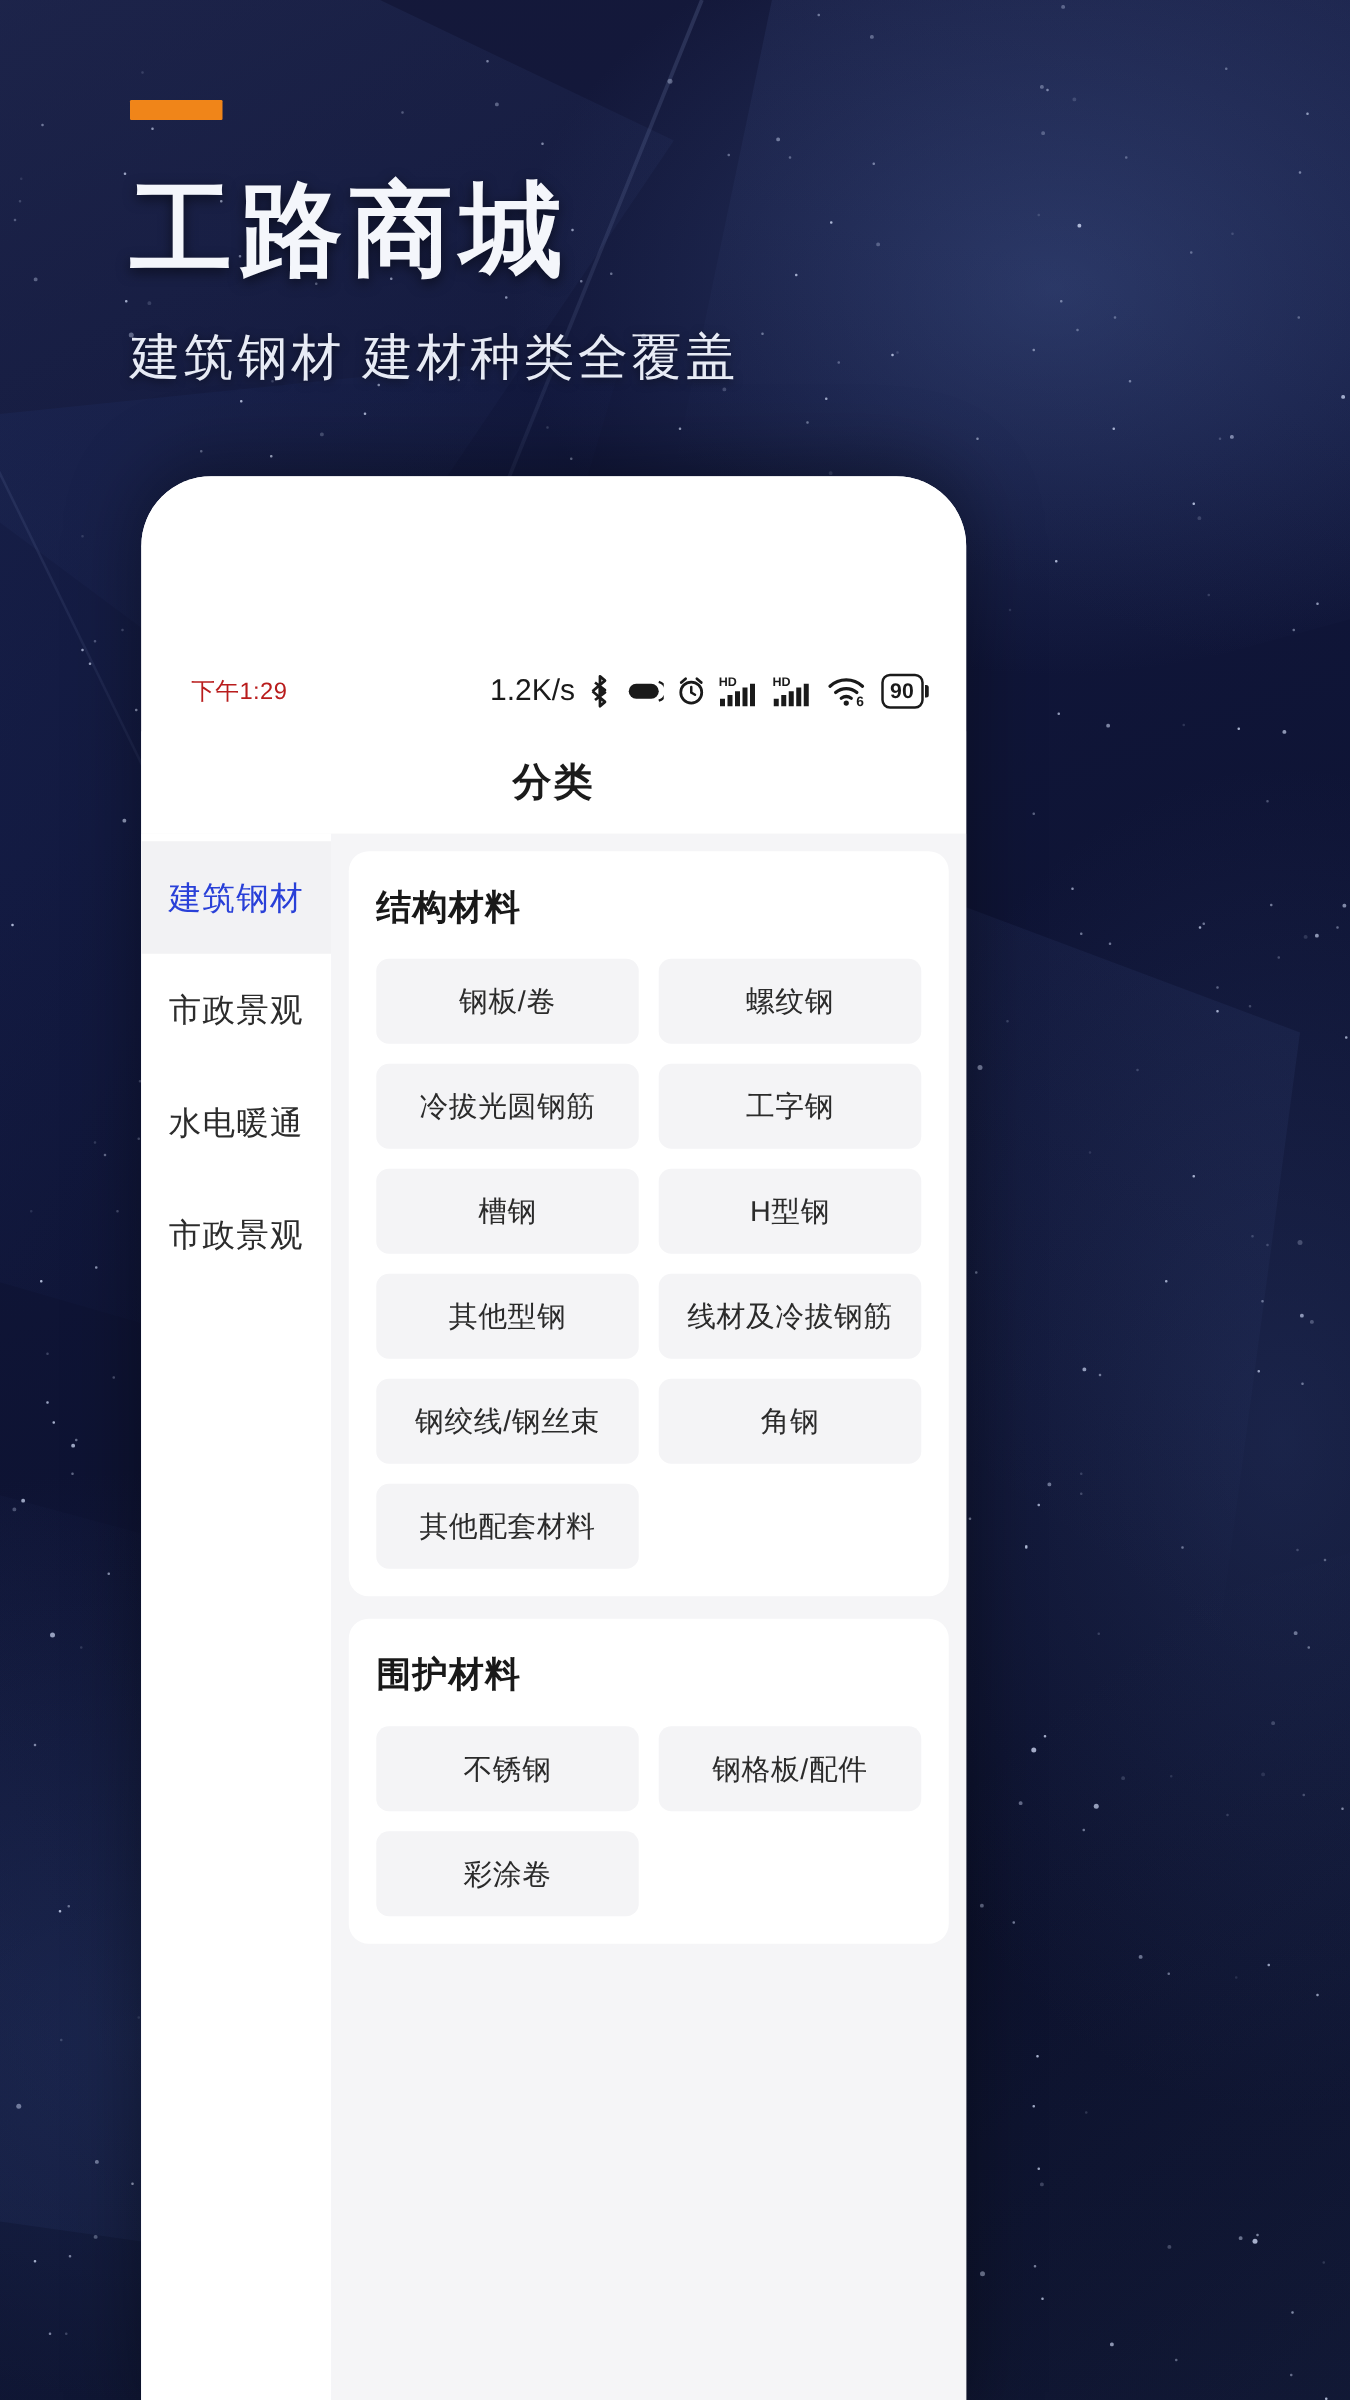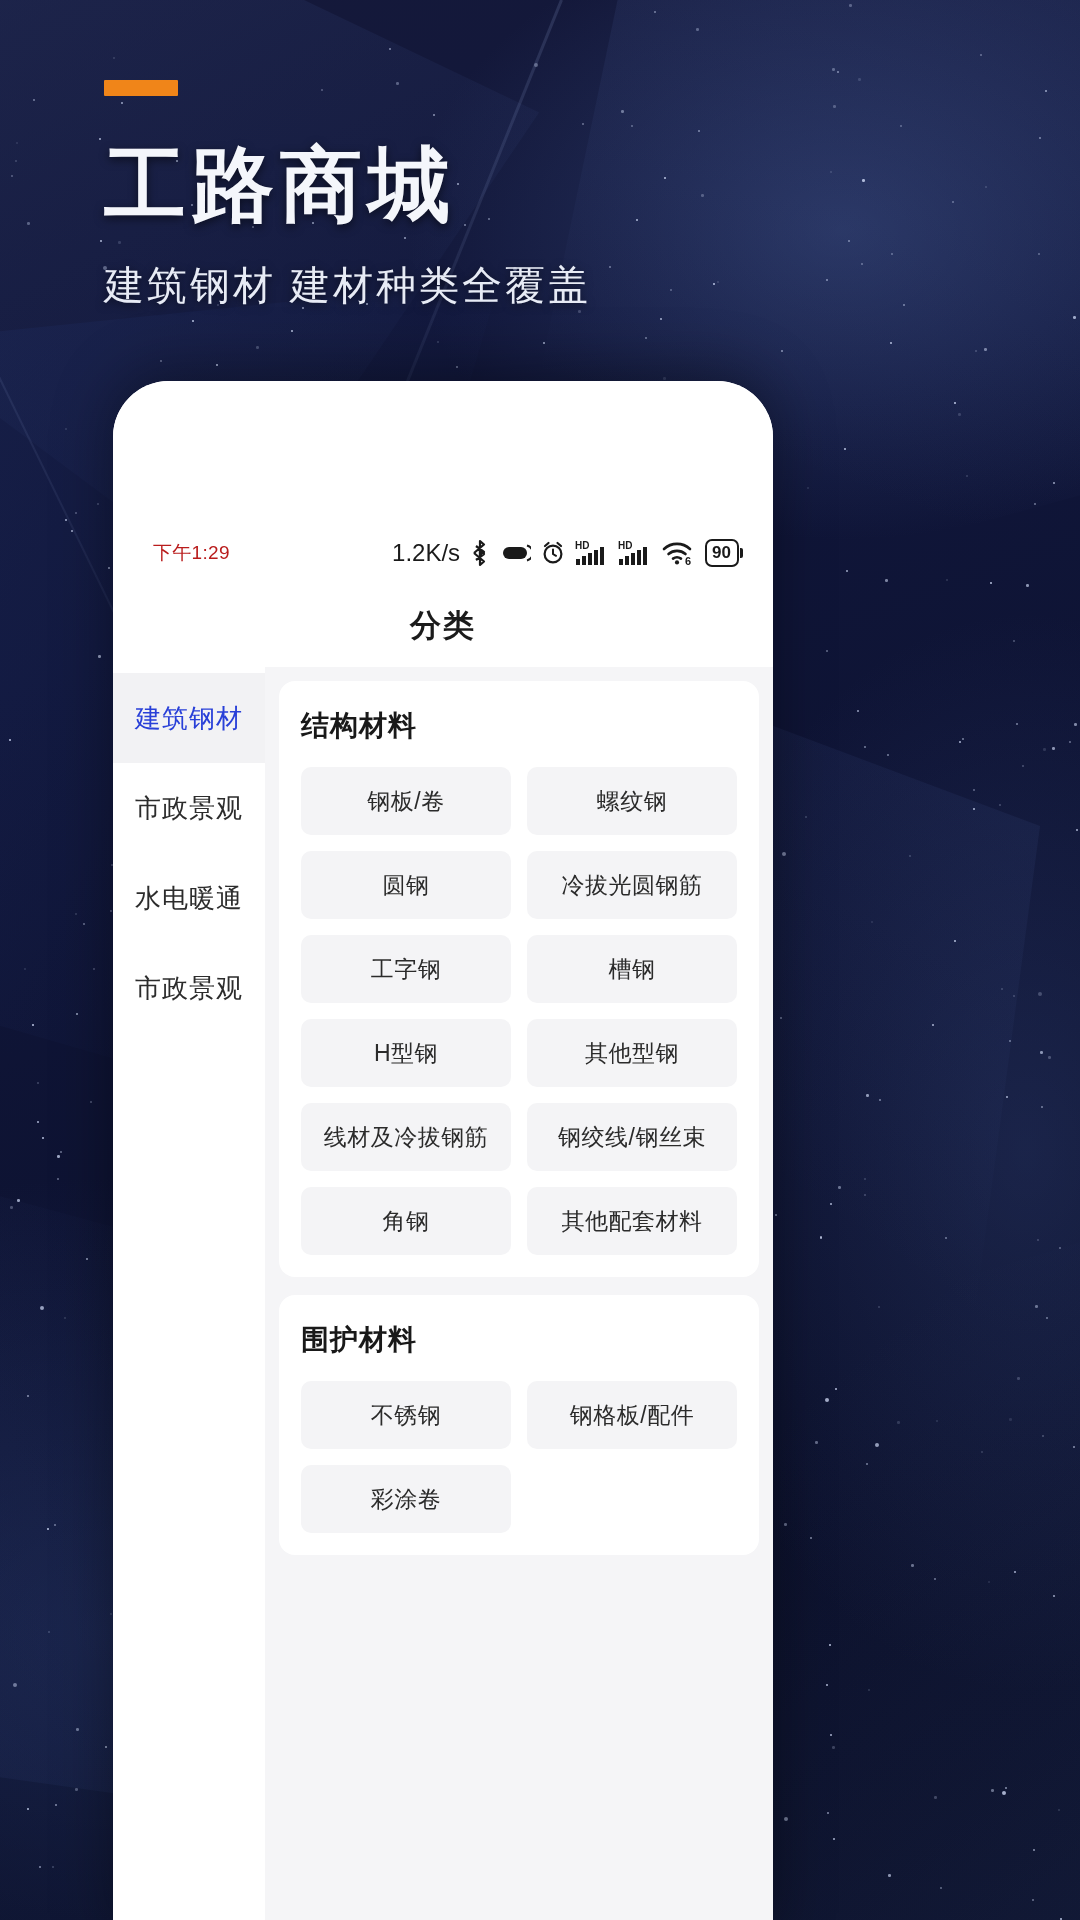--- a/index.html
+++ b/index.html
@@ -667,21 +667,20 @@
           <div class="side-item">
             <span>市政景观</span>
           </div>
         </div>
       <div id="panel">
           <div class="card">
             <div class="card-title">结构材料</div>
             <div class="chip-grid">
               <div class="chip">钢板/卷</div>
               <div class="chip">螺纹钢</div>
-              <div class="chip">圆钢</div>
               <div class="chip">冷拔光圆钢筋</div>
               <div class="chip">工字钢</div>
               <div class="chip">槽钢</div>
               <div class="chip">H型钢</div>
               <div class="chip">其他型钢</div>
               <div class="chip">线材及冷拔钢筋</div>
               <div class="chip">钢绞线/钢丝束</div>
               <div class="chip">角钢</div>
               <div class="chip">其他配套材料</div>
             </div>

